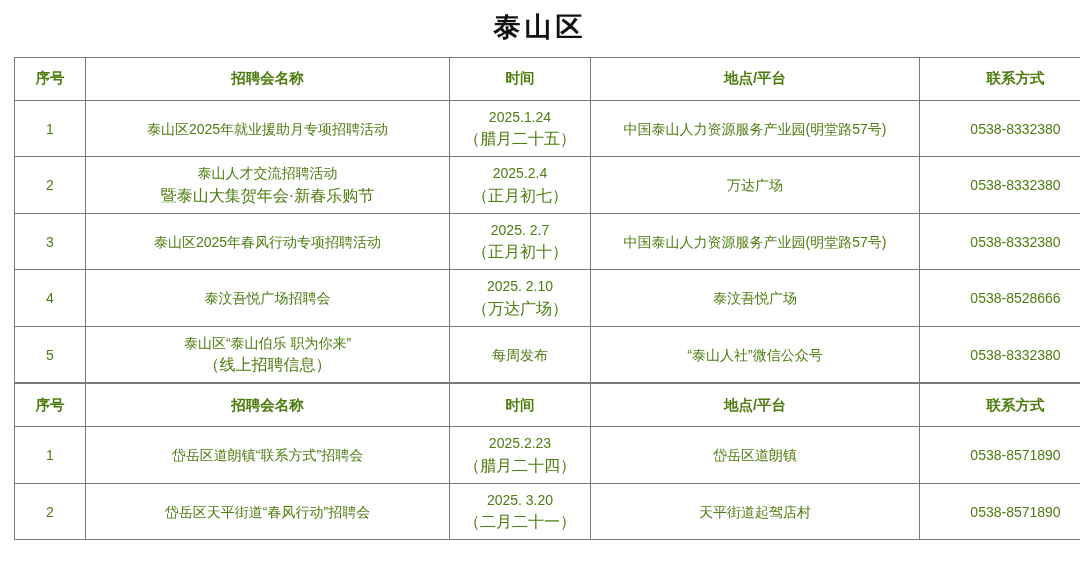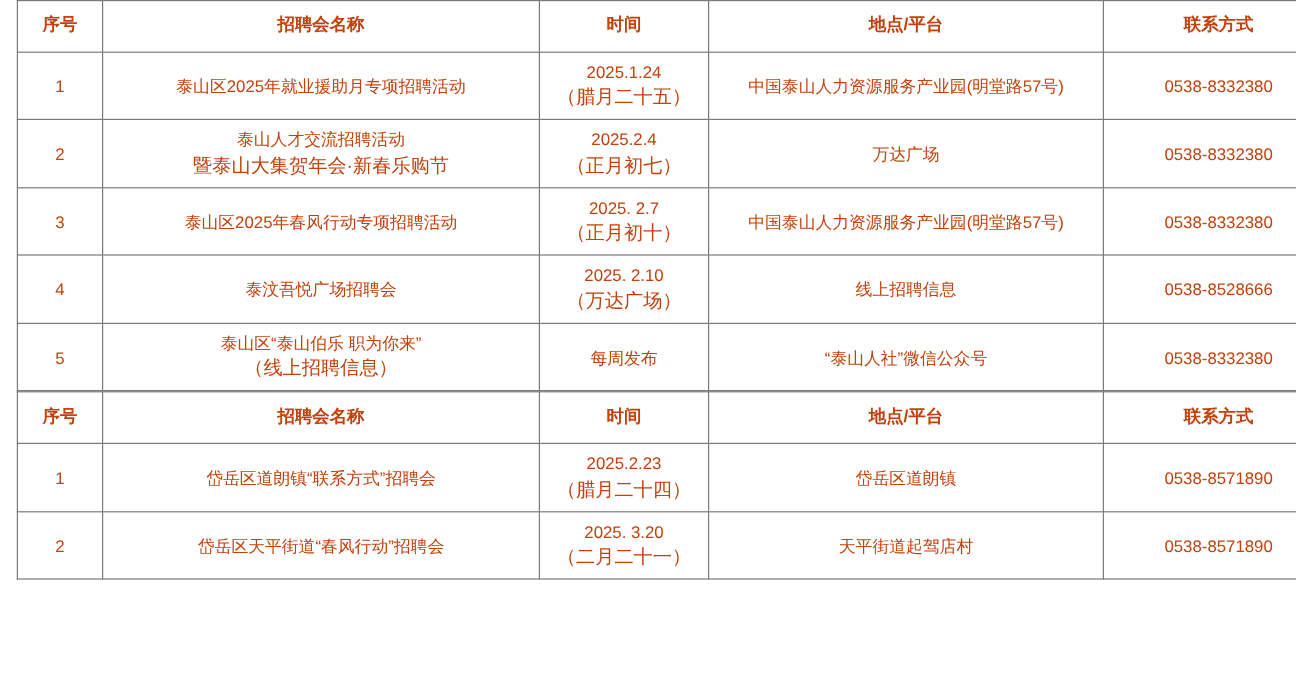--- a/index.html
+++ b/index.html
@@ -39,21 +39,21 @@
     table-layout: fixed;
     margin: 0 auto;
   }
   th, td {
     border: 1px solid #7a7a7a;
     text-align: center;
     vertical-align: middle;
     font-size: 14px;
     line-height: 1.45;
     padding: 6px 4px;
-    color: #c2410c;
+    color: #4d7c0f;
   }
   th {
     font-weight: bold;
     height: 30px;
     font-size: 14.5px;
   }
   td {
     height: 34px;
   }
   .col-idx { width: 62px; }
@@ -68,20 +68,21 @@
   .sub {
     font-size: 16px;
   }
 </style>
 </head>
 <body>
 
 <div class="page">
   <div id="sections-root">
       <div class="section">
+        <div class="section-title">泰山区</div>
         <table>
           <thead>
             <tr>
               <th class="col-idx">序号</th>
               <th class="col-name">招聘会名称</th>
               <th class="col-time">时间</th>
               <th class="col-place">地点/平台</th>
               <th class="col-contact">联系方式</th>
             </tr>
           </thead>
@@ -167,21 +168,21 @@
                 </div>
               </td>
               <td class="col-time">
                 <div class="cell-lines">
                   <span>2025. 2.10</span>
                   <span class="sub">（万达广场）</span>
                 </div>
               </td>
               <td class="col-place">
                 <div class="cell-lines">
-                  <span>线上招聘信息</span>
+                  <span>泰汶吾悦广场</span>
                 </div>
               </td>
               <td class="col-contact">
                 <div class="cell-lines">
                   <span>0538-8528666</span>
                 </div>
               </td>
             </tr>
             <tr>
               <td class="col-idx">5</td>

